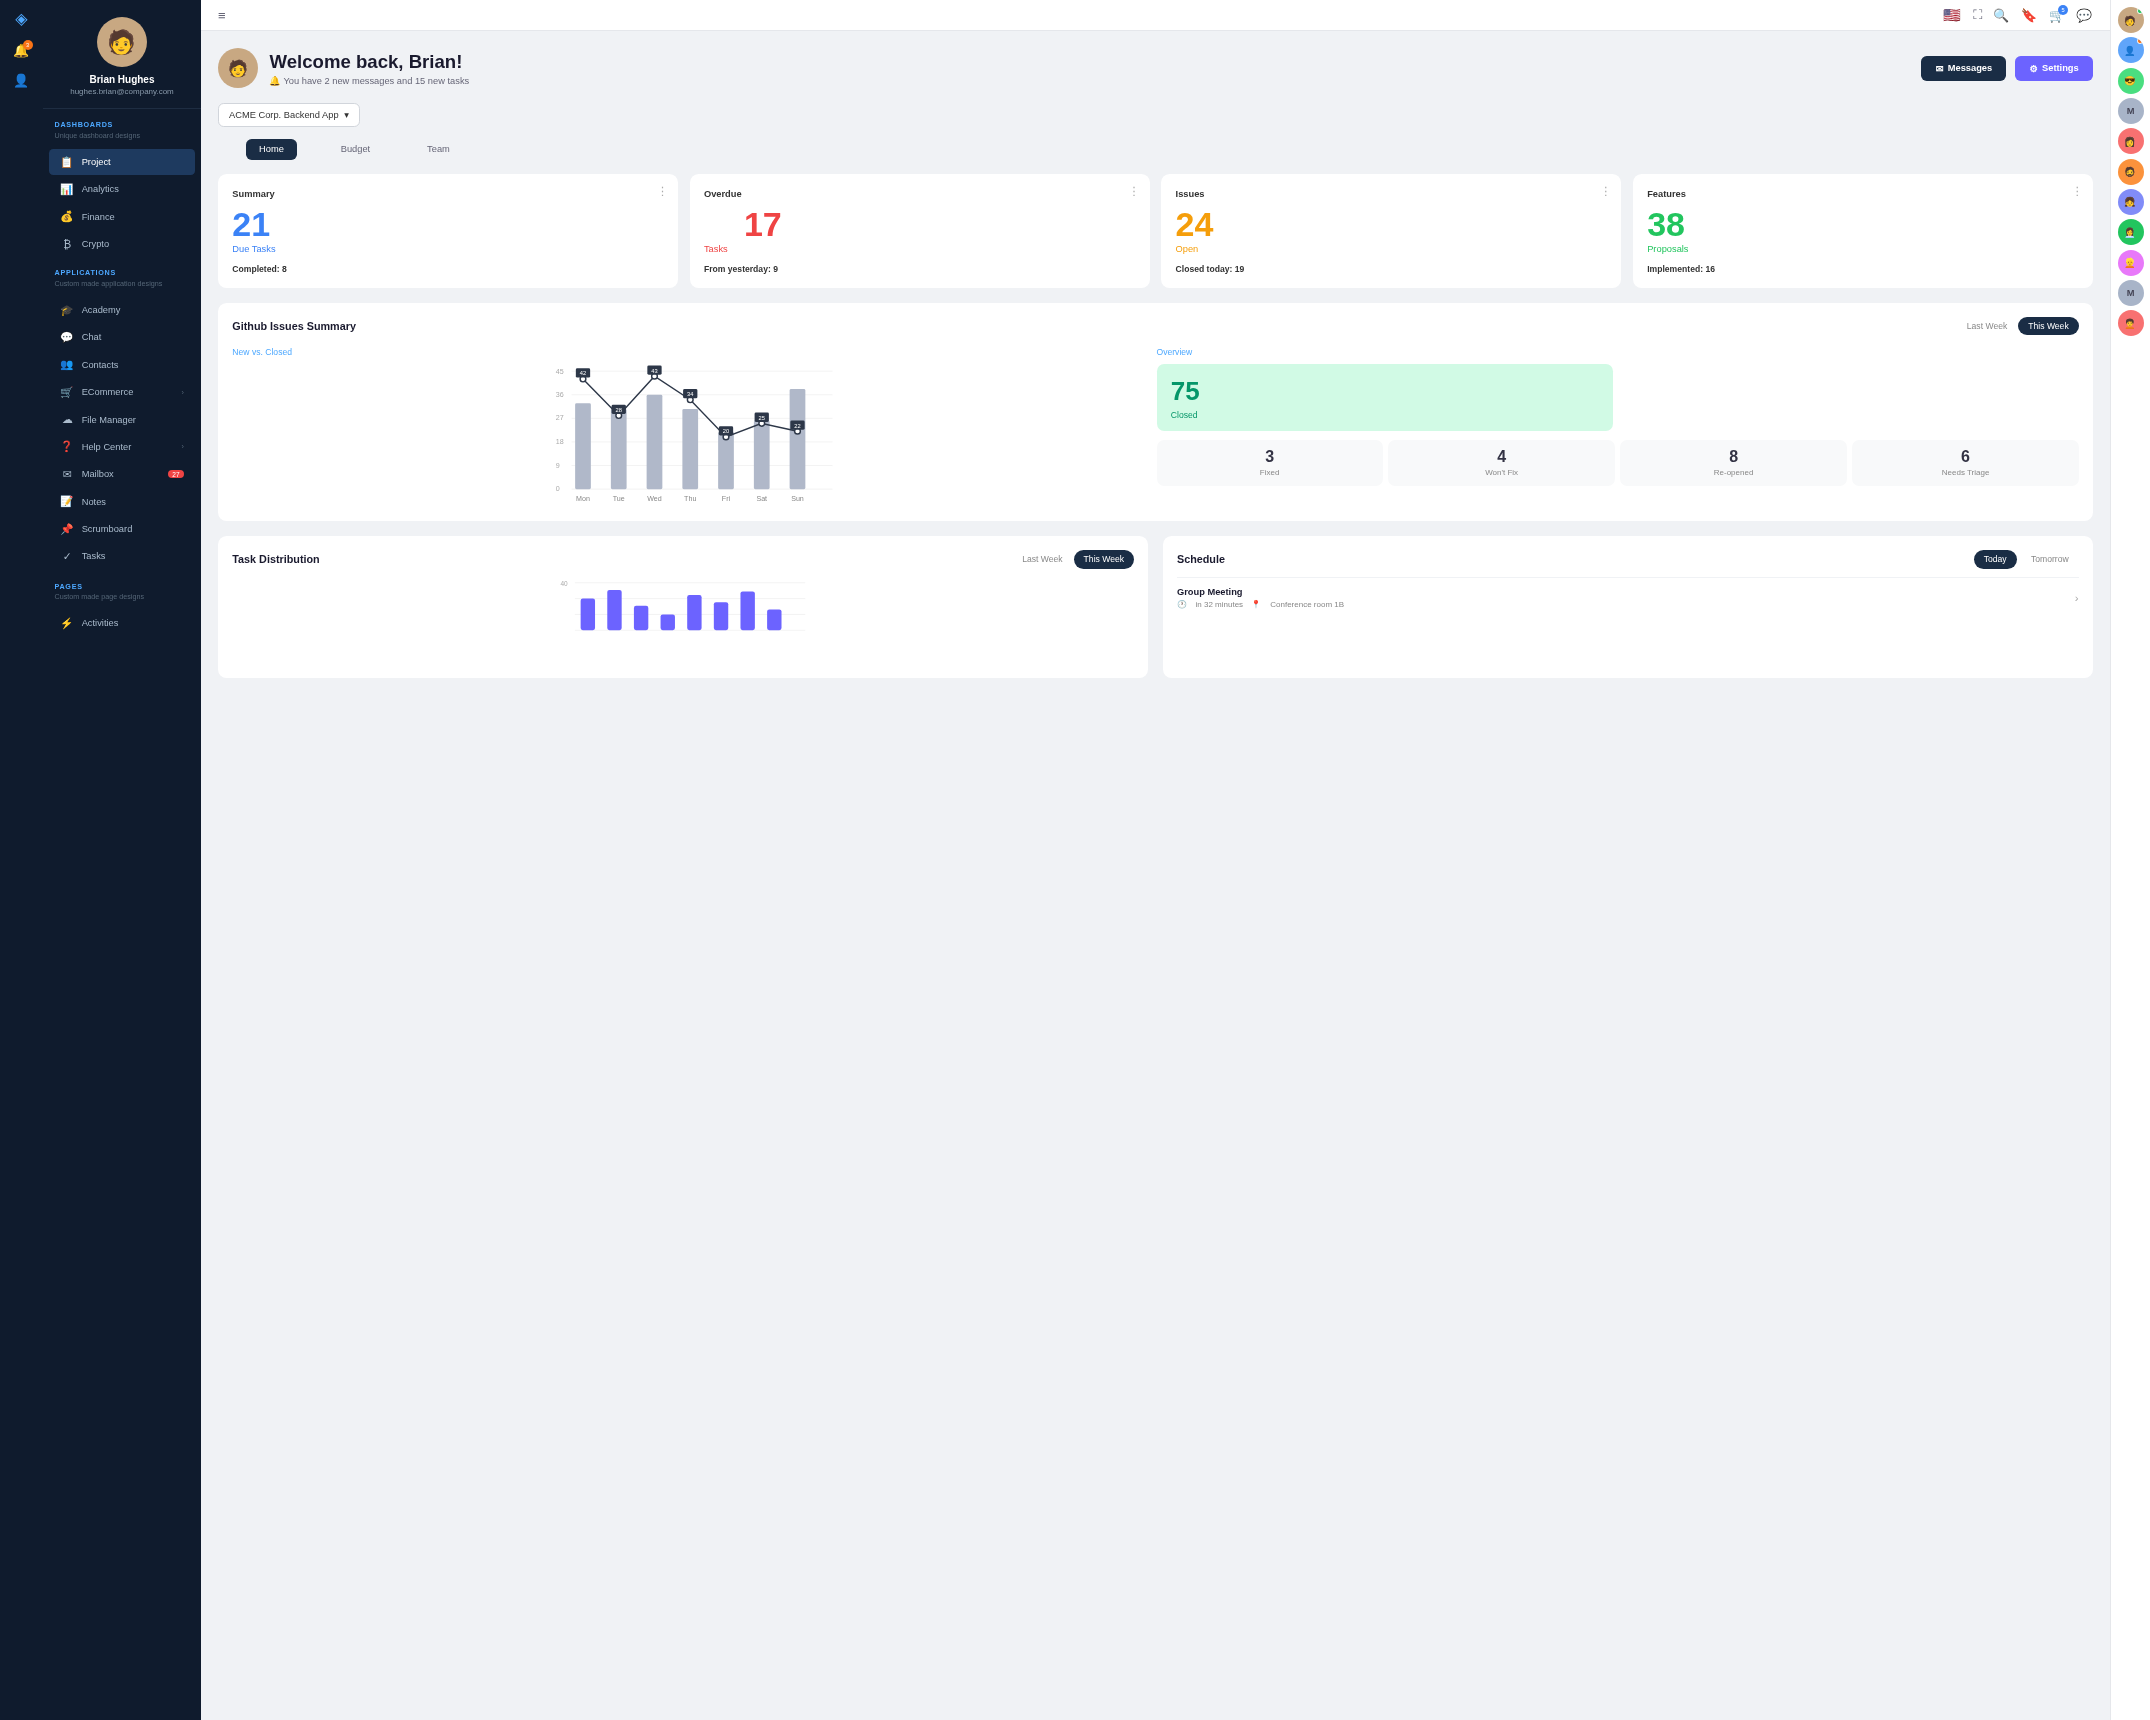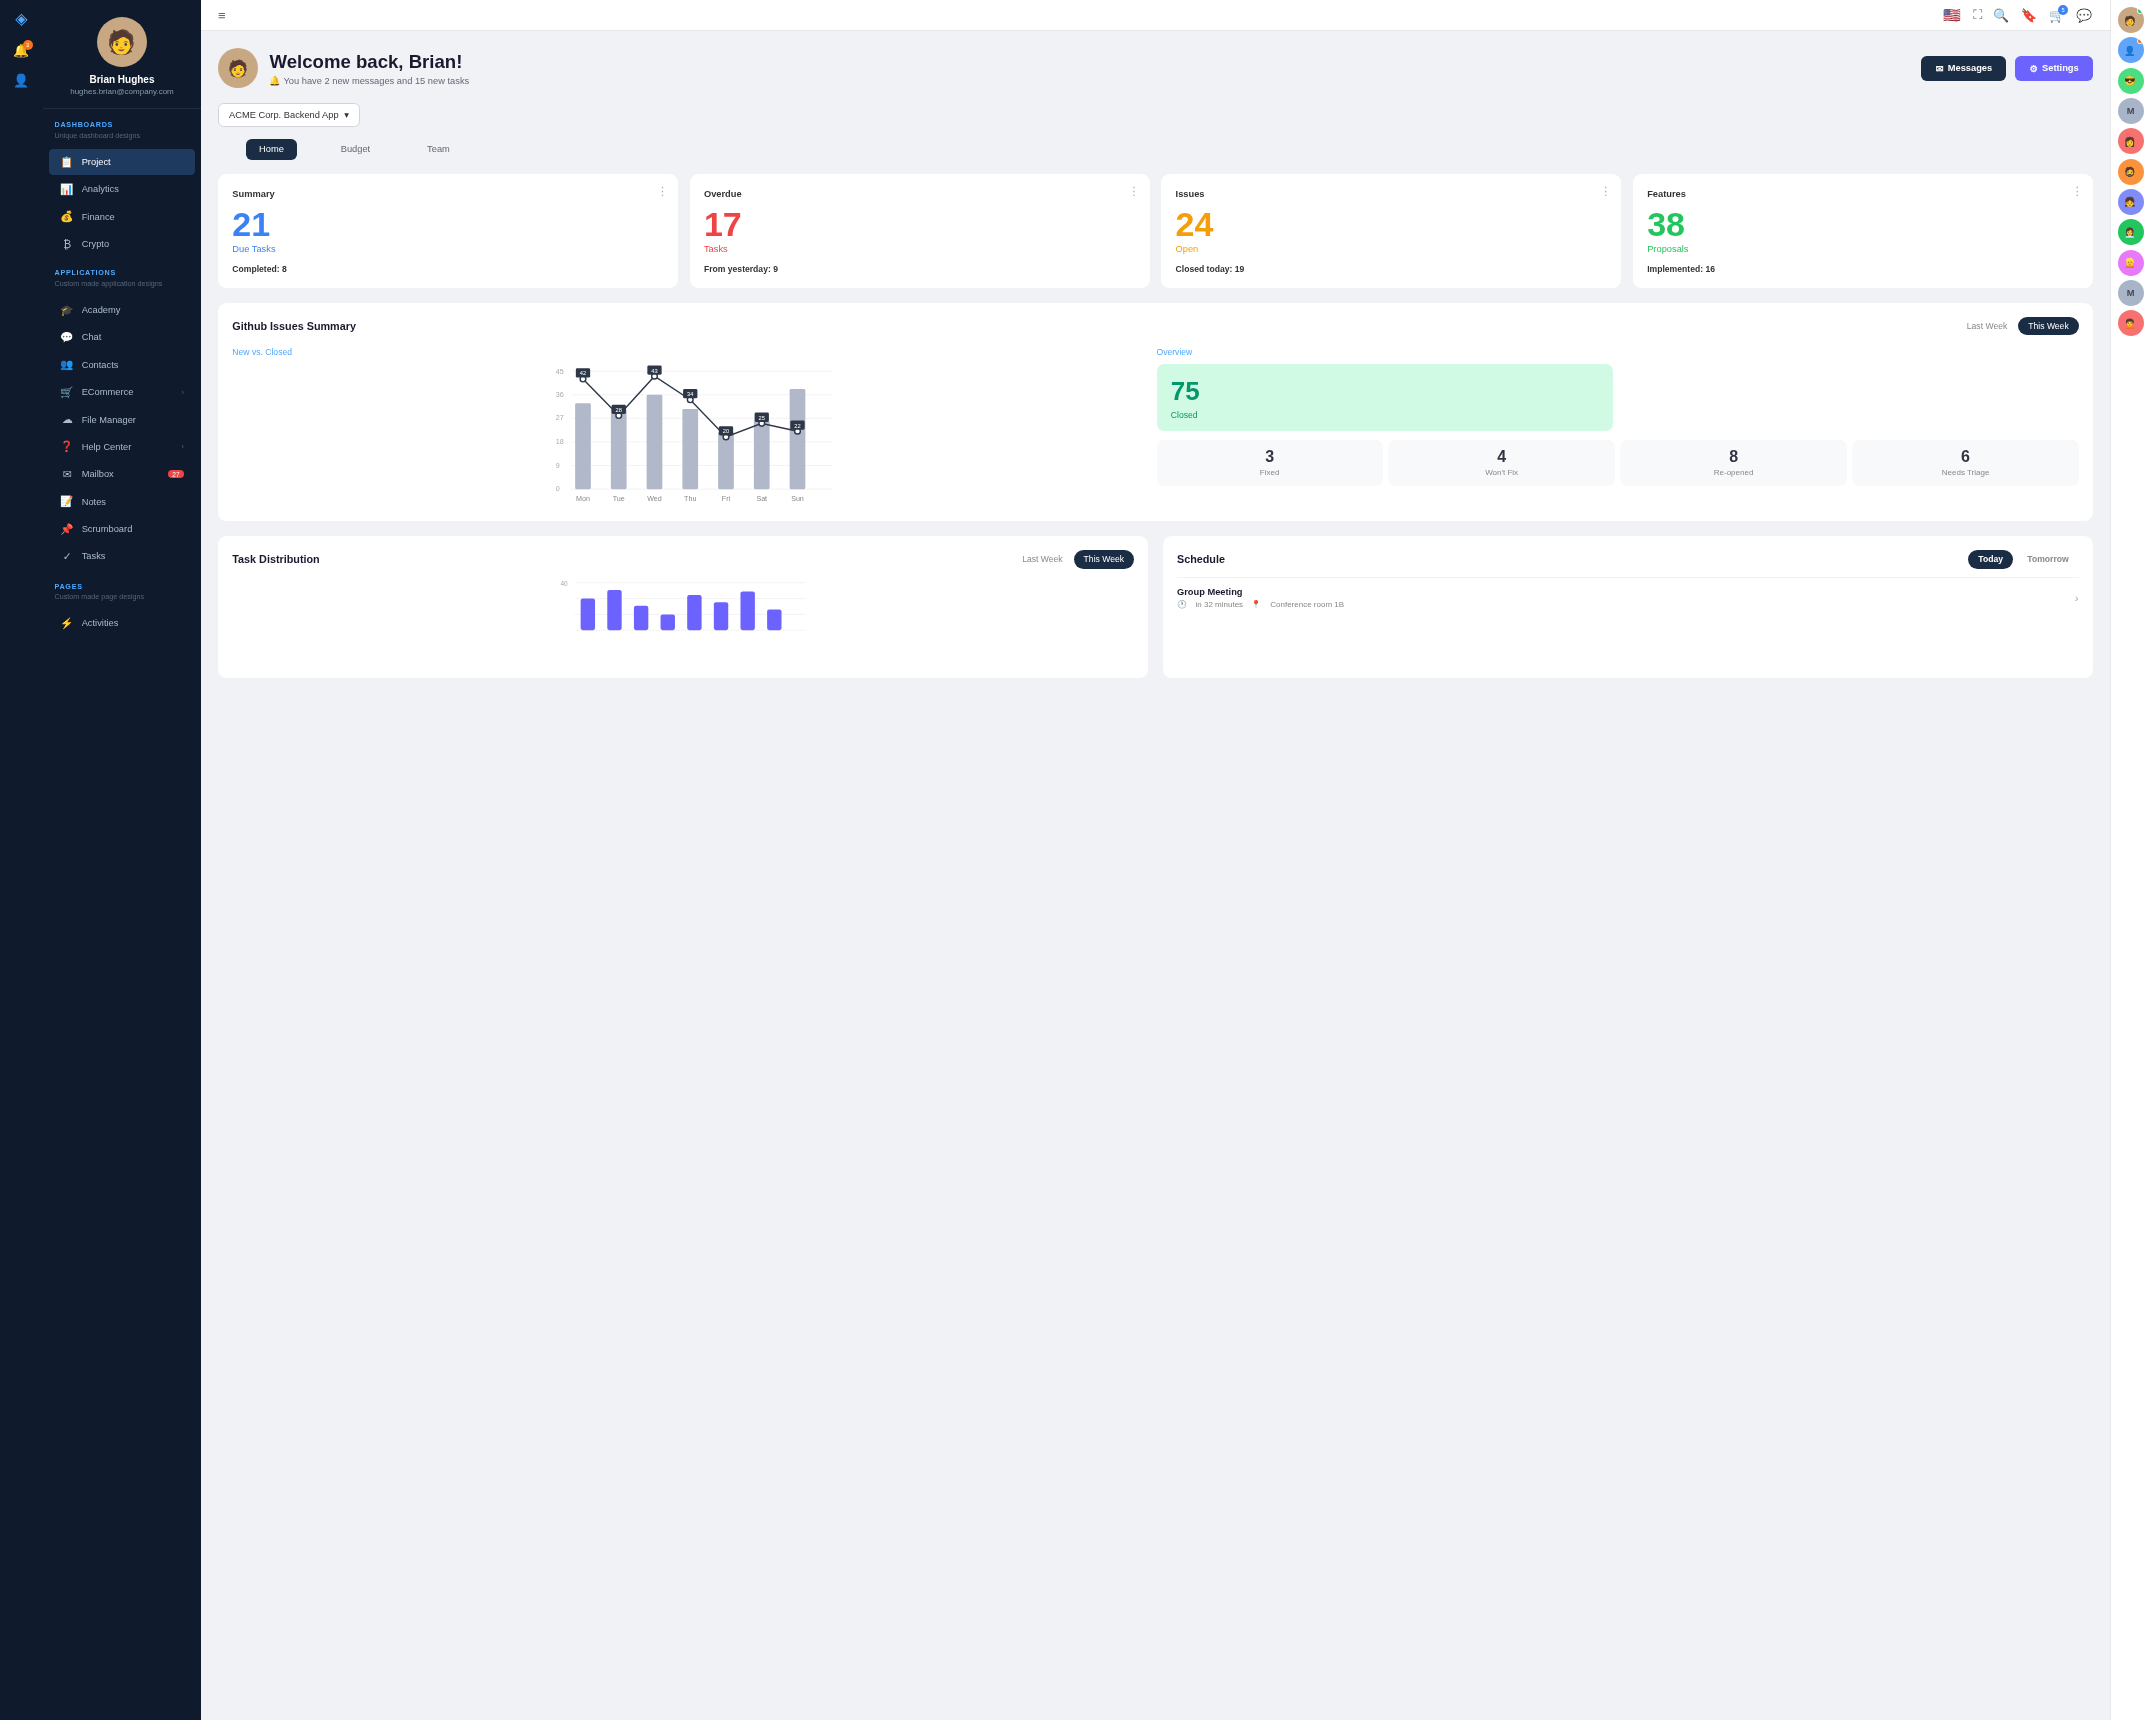--- a/index.html
+++ b/index.html
@@ -72,21 +72,21 @@
     .tab { padding: 5.7px 13px; border-radius: 5.7px; cursor: pointer; font-size: 9.3px; font-weight: 500; color: #667; margin-left: 28px; }
     .tab.active { background: #1a2d45; color: white; }
 
     
     .stats-grid { display: grid; grid-template-columns: repeat(4, 1fr); gap: 11.5px; margin-bottom: 14.3px; }
     .stat-card { background: white; border-radius: 8.6px; padding: 14.3px; position: relative; }
     .stat-card .card-menu { position: absolute; top: 10px; right: 10px; color: #aaa; cursor: pointer; font-size: 11.5px; }
     .stat-card .card-title { font-size: 9.3px; font-weight: 600; color: #333; margin-bottom: 8.6px; }
     .stat-number { font-size: 34px; font-weight: 700; line-height: 1; }
     .stat-number.blue { color: #3b82f6; }
-    .stat-number.red { color: #ef4444; }
+    .stat-number.red { color: #ef4444; margin-left: 40px; }
     .stat-number.orange { color: #f59e0b; }
     .stat-number.green { color: #22c55e; }
     .stat-label { font-size: 9.3px; margin-top: 2.9px; }
     .stat-label.blue { color: #3b82f6; }
     .stat-label.red { color: #ef4444; }
     .stat-label.orange { color: #f59e0b; }
     .stat-label.green { color: #22c55e; }
     .stat-sub { font-size: 8.6px; color: #888; margin-top: 10px; }
     .stat-sub span { font-weight: 700; color: #333; }
 
@@ -120,21 +120,21 @@
     .mini-card { background: #f8f9fa; border-radius: 7.2px; padding: 8.6px; text-align: center; }
     .mini-num { font-size: 16px; font-weight: 700; color: #334; }
     .mini-label { font-size: 8px; color: #888; margin-top: 2.2px; }
 
     
     .bottom-row { display: grid; grid-template-columns: 1fr 1fr; gap: 14.3px; }
 
     .task-dist-header { display: flex; align-items: center; justify-content: space-between; margin-bottom: 8.6px; }
     .schedule-header { display: flex; align-items: center; justify-content: space-between; margin-bottom: 8.6px; }
     .day-toggle { display: flex; gap: 4.3px; }
-    .day-btn { padding: 4.3px 10px; border-radius: 14.3px; font-size: 8.6px; cursor: pointer; border: none; background: transparent; color: #888; font-weight: 700; }
+    .day-btn { padding: 4.3px 10px; border-radius: 14.3px; font-size: 8.6px; cursor: pointer; border: none; background: transparent; color: #888; font-weight: 400; }
     .day-btn.active { background: #1a2d45; color: white; }
 
     .schedule-item { display: flex; align-items: center; justify-content: space-between; padding: 8.6px 0; border-top: 0.7px solid #f0f2f5; }
     .schedule-item-title { font-size: 9.3px; font-weight: 600; color: #1a1a2e; margin-bottom: 2.9px; }
     .schedule-item-meta { display: flex; gap: 8.6px; font-size: 8px; color: #888; }
     .schedule-arrow { color: #aaa; font-size: 11.5px; cursor: pointer; }
 
     .bar-chart-area { height: 86px; position: relative; margin-top: 5.7px; }
 
     

